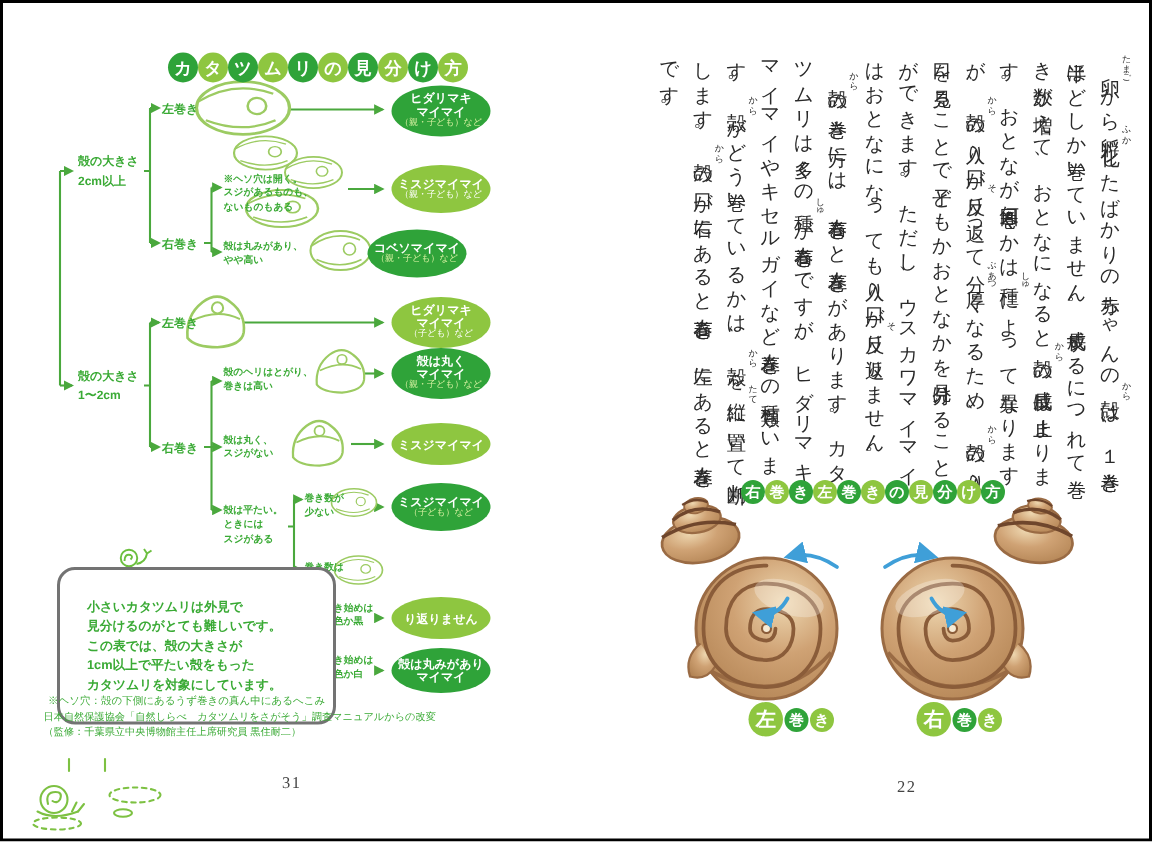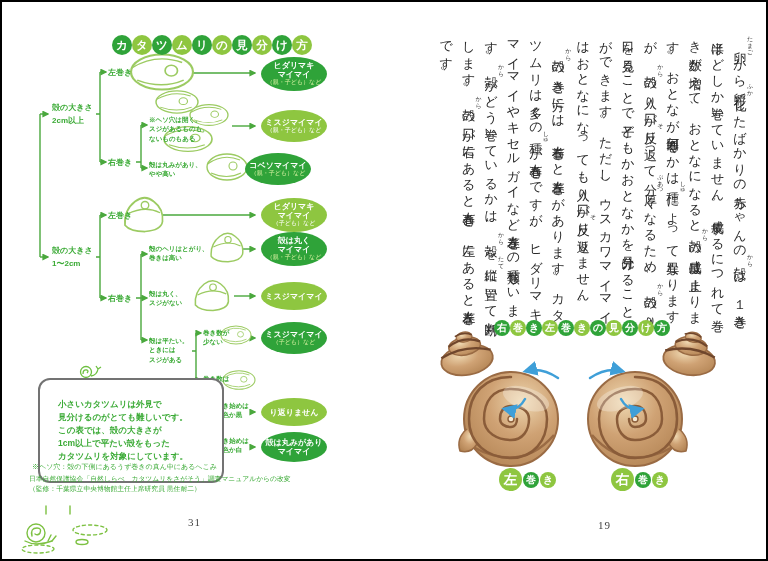--- a/index.html
+++ b/index.html
@@ -284,14 +284,14 @@
       <span class="cc cl-big">左</span>
       <span class="cc cl-dark">巻</span>
       <span class="cc cl-light">き</span>
     </div>
   <div class="chars lbl" style="left:609px;top:466px">
       <span class="cc cl-big">右</span>
       <span class="cc cl-dark">巻</span>
       <span class="cc cl-light">き</span>
     </div>
 
-  <div class="pn" style="left:596px;top:517px">19</div>
+  <div class="pn" style="left:596px;top:517px">22</div>
 </div>
 
 </body></html>

